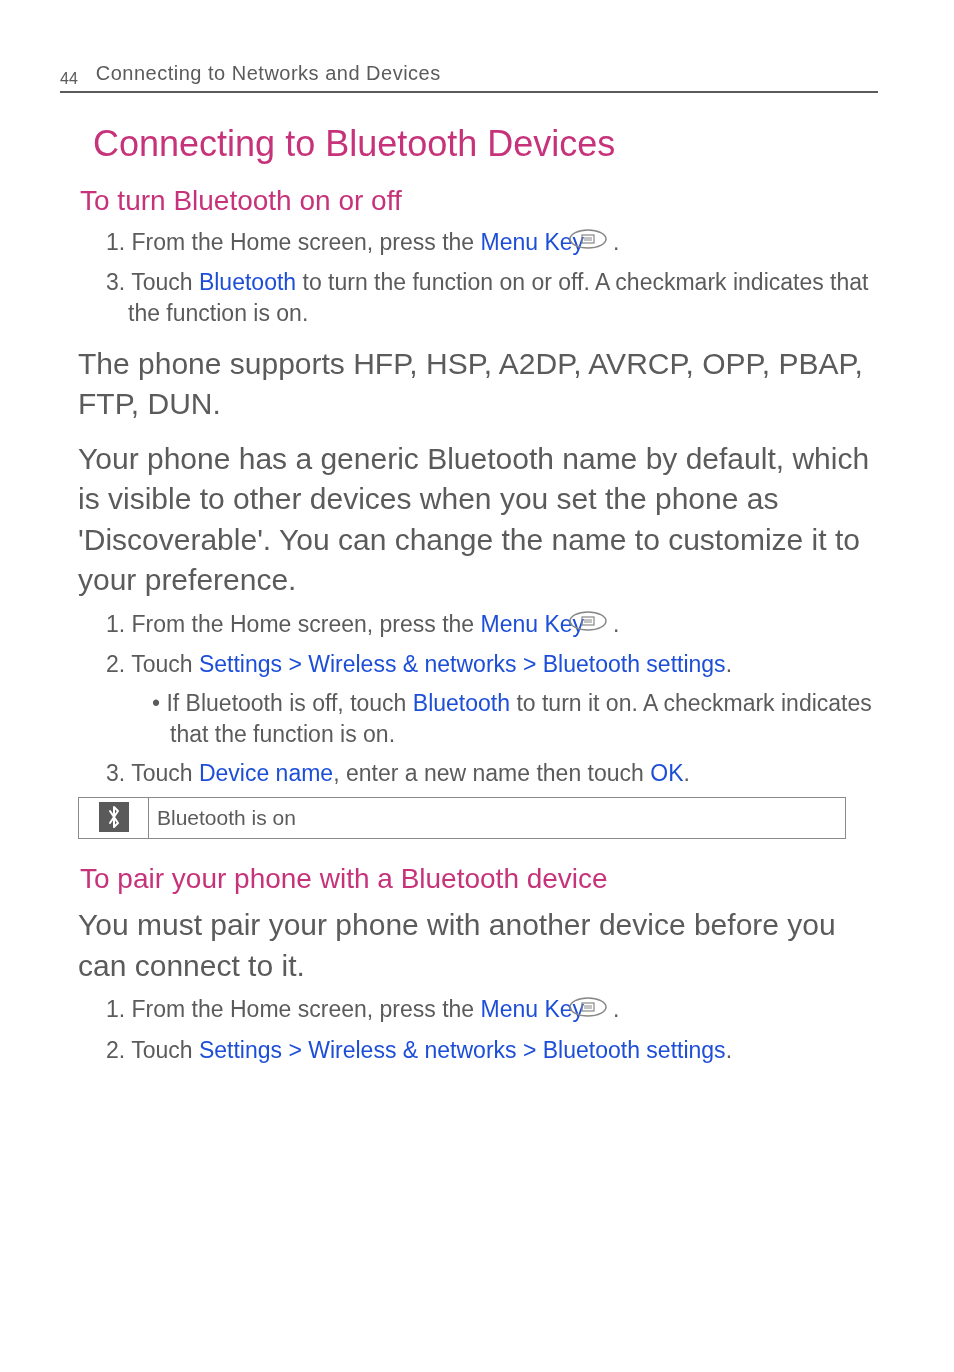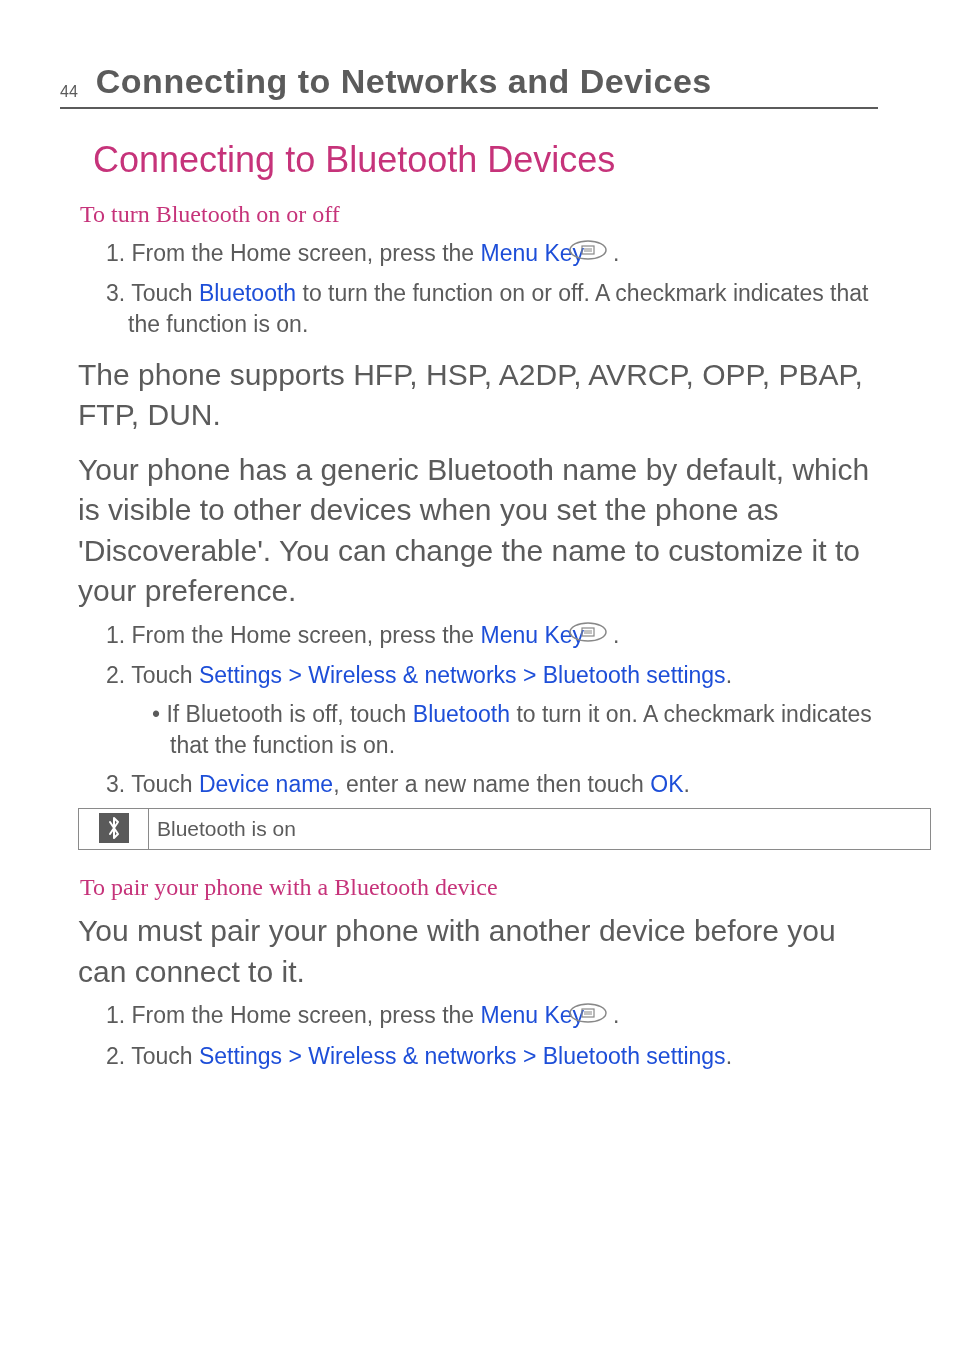--- a/index.html
+++ b/index.html
@@ -22,37 +22,36 @@
       margin-bottom: 30px;
     }
     .page-num {
       font-size: 16px;
       color: #5b5b5b;
       margin-right: 18px;
       position: relative;
       top: 4px;
     }
     .chapter-title {
-      font-size: 34px;
-      font-weight: bold;
+      font-size: 20px;
+      font-weight: normal;
       letter-spacing: 0.5px;
       color: #5b5b5b;
     }
     .main-title {
       font-size: 36px;
       color: #c6337a;
       margin: 28px 0 18px 33px;
       font-weight: normal;
     }
     .sub-title {
-      font-size: 24px;
+      font-size: 28px;
       color: #c6337a;
       margin: 20px 0 10px 20px;
       font-weight: normal;
-      font-family: Liberation Serif, serif;
     }
     .body-text {
       font-size: 30px;
       line-height: 1.35;
       color: #5b5b5b;
       margin: 6px 0 6px 18px;
     }
     .step {
       font-size: 23px;
       line-height: 1.35;
@@ -69,21 +68,21 @@
     }
     .bold { font-weight: normal; color: #1d4ed8; }
     .menu-icon {
       display: inline-block;
       vertical-align: middle;
       position: relative;
       top: -2px;
     }
     .bt-table {
       border-collapse: collapse;
-      width: 853px;
+      width: 768px;
       margin: 8px 0 24px 18px;
     }
     .bt-table td {
       border: 1px solid #8a8a8a;
       padding: 6px 8px;
       font-size: 21px;
       color: #5b5b5b;
       vertical-align: middle;
     }
     .bt-table td.icon-cell {

